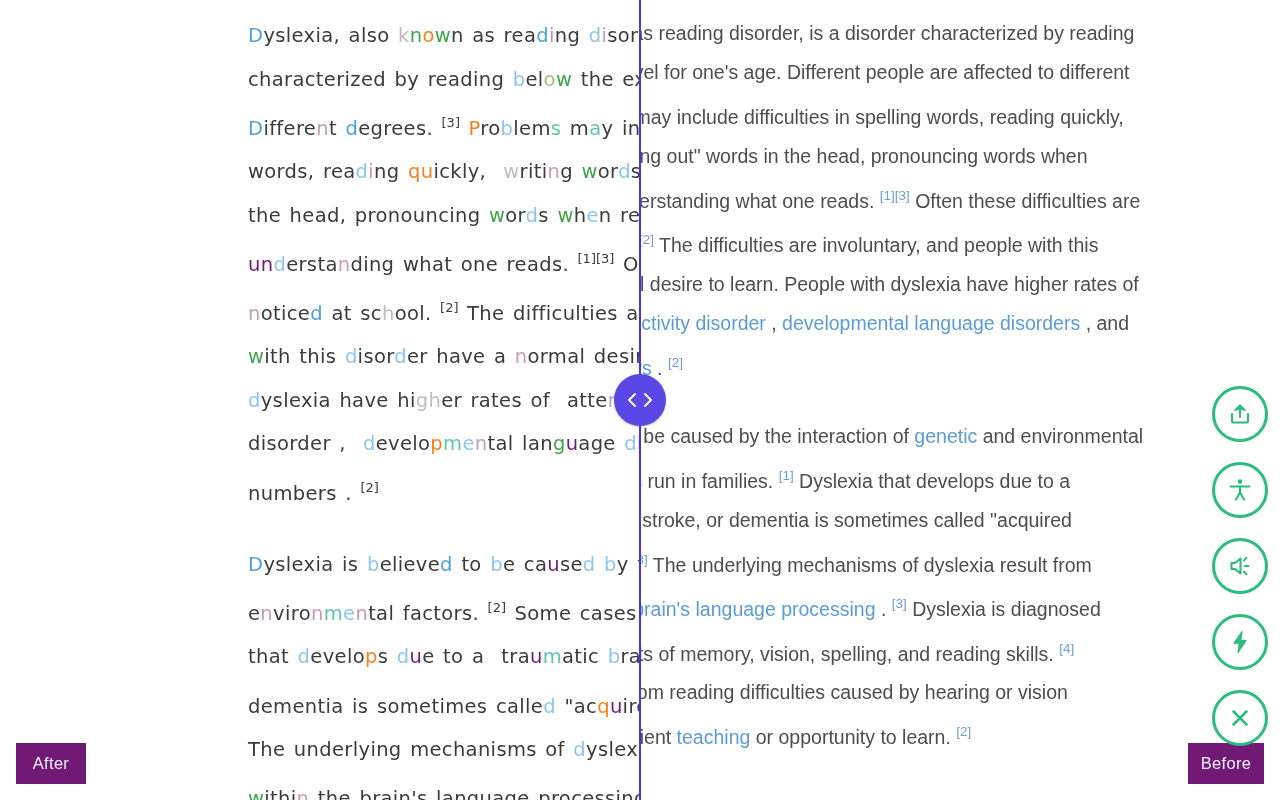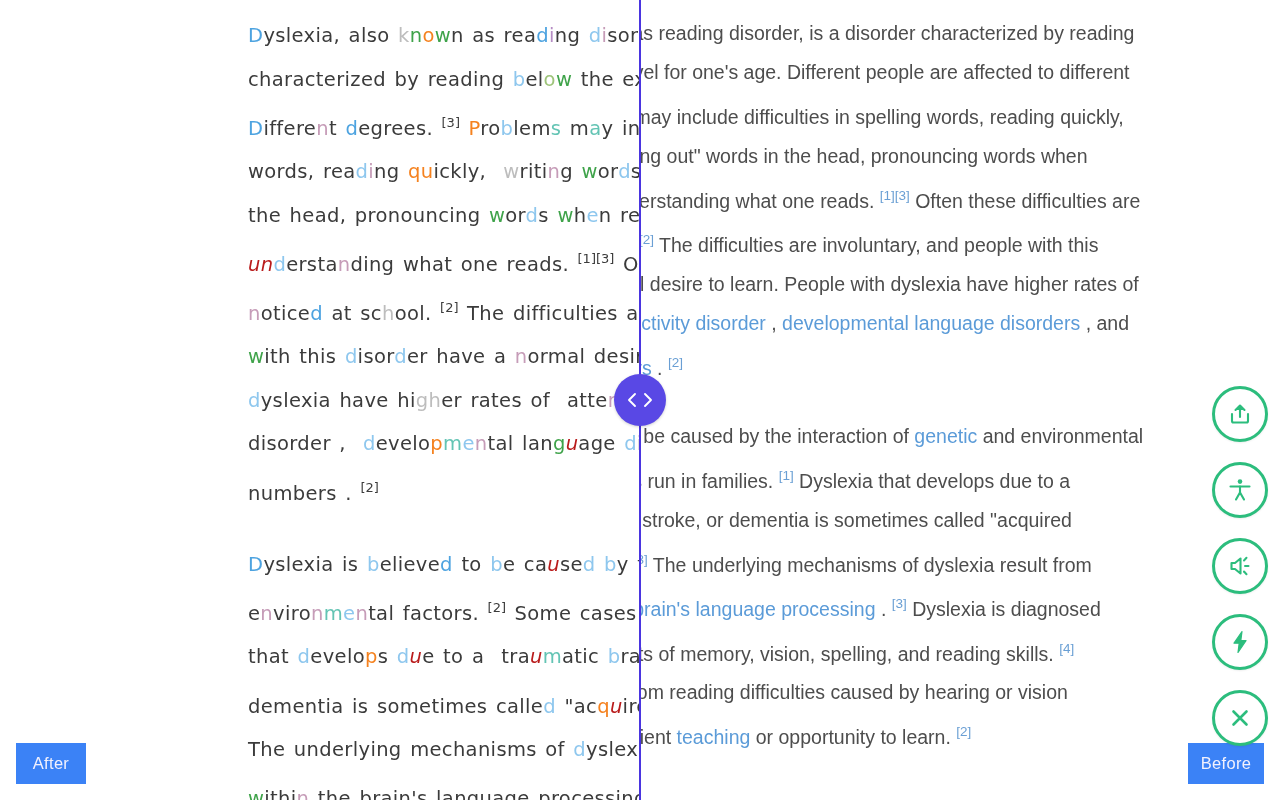--- a/index.html
+++ b/index.html
@@ -113,21 +113,21 @@
     gap: 4px;
     cursor: ew-resize;
     box-shadow: 0 1px 3px rgba(0,0,0,.18);
   }
   #divider-handle svg { display: block; }
 
   
   .corner-label {
     position: absolute;
     bottom: 16px;
-    background: #3b82f6;
+    background: #701a75;
     color: #f2f1fd;
     font-family: "Liberation Sans", sans-serif;
     font-size: 16.5px;
     letter-spacing: .3px;
     padding: 11px 0;
     text-align: center;
     z-index: 8;
     user-select: none;
   }
   #label-after  { left: 16px;  width: 70px; }
@@ -155,21 +155,21 @@
     cursor: pointer;
     box-shadow: 0 1px 2px rgba(0,0,0,.07);
   }
   .tool-btn svg { display: block; }
 
   
   .c-blue   { color: #4da3e0; }
   .c-lblue  { color: #8ec7ee; }
   .c-green  { color: #3fa34a; }
   .c-teal   { color: #63c4b4; }
-  .c-pink   { color: #b91c1c; font-style: italic; }
+  .c-pink   { color: #701a75; }
   .c-orange { color: #f5821f; }
   .c-purple { color: #b58cc4; }
   .c-mauve  { color: #c69cb8; }
   .c-grey   { color: #bdbdbd; }
   .c-dgrey  { color: #8d8d8d; }
   .c-olive  { color: #9ec47a; }
 </style>
 </head>
 <body>
 

